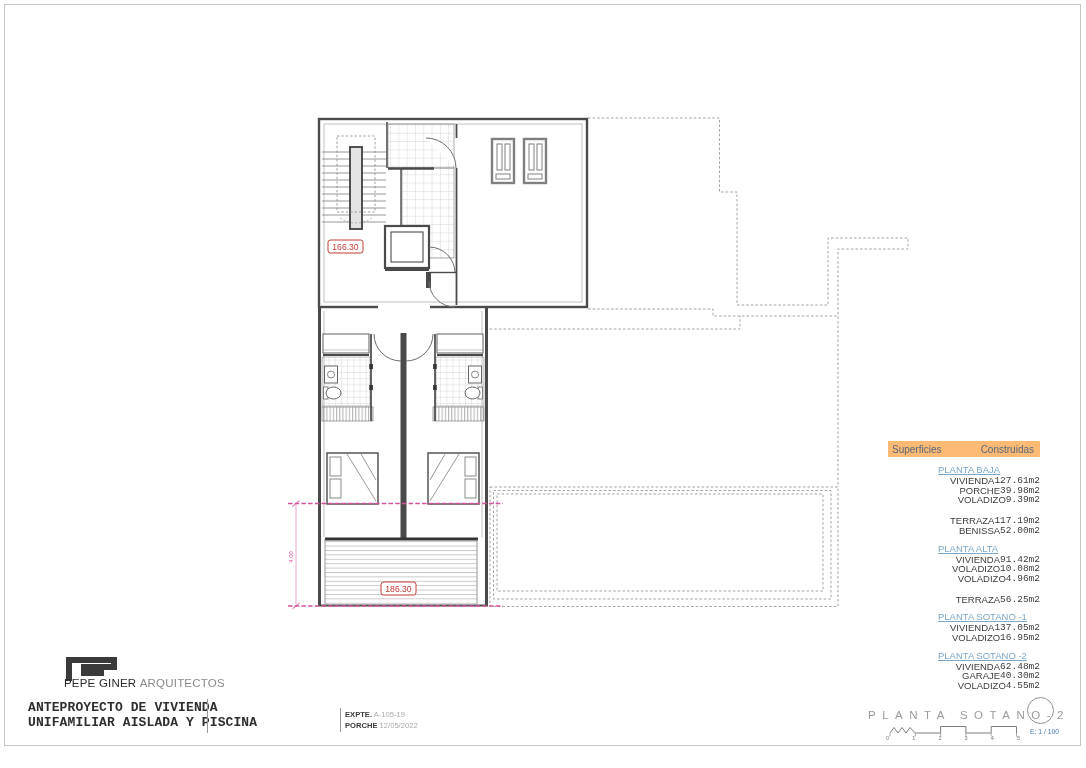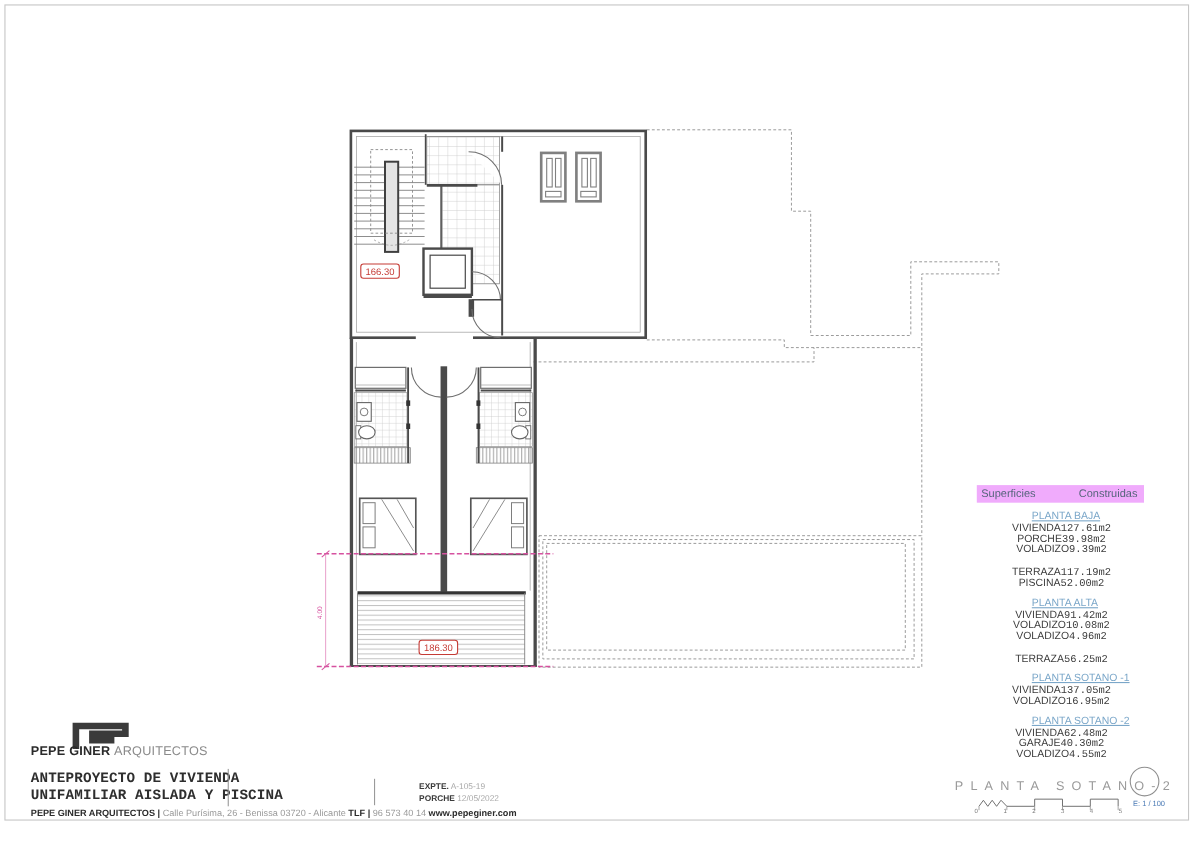--- a/index.html
+++ b/index.html
@@ -3,34 +3,34 @@
 <meta charset="utf-8">
 <style>
   html,body{margin:0;padding:0;background:#ffffff;width:1086px;height:768px;overflow:hidden;
     font-family:"Liberation Sans", sans-serif;-webkit-font-smoothing:antialiased;}
   .sheet{position:relative;width:1086px;height:700px;background:#fff;}
   .frame{position:absolute;left:4px;top:4px;width:1075px;height:740px;border:1px solid #c6c6c6;}
 
   
   .surface-table{position:absolute;left:888px;top:441px;width:152px;font-size:9.5px;color:#3c3c3c;}
   .surface-table .thead{display:flex;justify-content:space-between;align-items:center;
-     background:#f0abfc;color:#56657c;height:16px;padding:0 6px 0 4px;font-size:10px;}
+     background:#fdba74;color:#56657c;height:16px;padding:0 6px 0 4px;font-size:10px;}
   .section-title{color:#7ba7c9;text-decoration:underline;margin-top:7px;margin-bottom:1px;padding-left:2px;font-size:9.5px;margin-left:48px;}
   .section-gap{height:11px;}
-  .trow{display:flex;justify-content:center;line-height:9.7px;padding-left:2px;}
+  .trow{display:flex;justify-content:flex-end;line-height:9.7px;padding-left:2px;}
   .tvalue{text-align:right;font-family:Liberation Mono, monospace;}
 
   
   .firm-line{position:absolute;left:28px;top:677px;font-size:11.5px;letter-spacing:.2px;}
-  .firm-line b{color:#2b2b2b;font-weight:bold;}
+  .firm-line b{color:#2b2b2b;font-weight:normal;margin-left:36px;}
   .firm-line span{color:#8a8a8a;}
   .project-title{position:absolute;left:28px;top:701px;font-size:13px;font-weight:bold;color:#2e2e2e;line-height:14.5px;letter-spacing:.1px;font-family:Liberation Mono, monospace;}
   .tb-divider{position:absolute;width:1px;background:#9a9a9a;}
   .fields{position:absolute;left:213px;top:700px;font-size:7.6px;line-height:11px;}
-  .fields2{position:absolute;left:345px;top:709px;font-size:7.6px;line-height:11px;margin-left:36px;}
+  .fields2{position:absolute;left:345px;top:709px;font-size:7.6px;line-height:11px;}
   .frow .flabel{font-weight:bold;color:#3a3a3a;display:inline-block;}
   .fields .flabel{min-width:38px;}
   .fields2 .flabel{min-width:26px;}
   .frow .fvalue{color:#a9a9a9;}
   .contact{position:absolute;left:28px;top:734px;font-size:8.3px;color:#9a9a9a;}
   .contact b{color:#2b2b2b;}
 
   
   .stamp-title{position:absolute;left:868px;top:709px;font-size:11.5px;color:#9a9a9a;letter-spacing:6.5px;white-space:nowrap;}
   .stamp-circle{position:absolute;left:1027px;top:697px;width:25px;height:25px;border:1.2px solid #8f8f8f;border-radius:50%;}
@@ -233,21 +233,21 @@
         <div class="trow">
           <span class="tlabel">VOLADIZO</span>
           <span class="tvalue">9.39m2</span>
         </div>
         <div class="section-gap"></div>
         <div class="trow">
           <span class="tlabel">TERRAZA</span>
           <span class="tvalue">117.19m2</span>
         </div>
         <div class="trow">
-          <span class="tlabel">PISCINA</span>
+          <span class="tlabel">BENISSA</span>
           <span class="tvalue">52.00m2</span>
         </div>
         <div class="section-title">PLANTA ALTA</div>
         <div class="trow">
           <span class="tlabel">VIVIENDA</span>
           <span class="tvalue">91.42m2</span>
         </div>
         <div class="trow">
           <span class="tlabel">VOLADIZO</span>
           <span class="tvalue">10.08m2</span>
@@ -311,20 +311,13 @@
   </div>
 
   <div class="tb-divider" style="left:207px;top:699px;height:34px"></div>
   <div class="tb-divider" style="left:340px;top:708px;height:24px"></div>
 
   <div class="fields2">
       <div class="frow"><span class="flabel">EXPTE.</span><span class="fvalue"> A-105-19</span></div>
       <div class="frow"><span class="flabel">PORCHE</span><span class="fvalue"> 12/05/2022</span></div>
     </div>
 
-  <div class="contact">
-    <b>PEPE GINER ARQUITECTOS |</b>
-    <span>Calle Purísima, 26 - Benissa 03720 - Alicante</span>
-    <b>TLF |</b>
-    <span>96 573 40 14</span>
-    <b>www.pepeginer.com</b>
-  </div>
 </div>
 
 </body></html>

